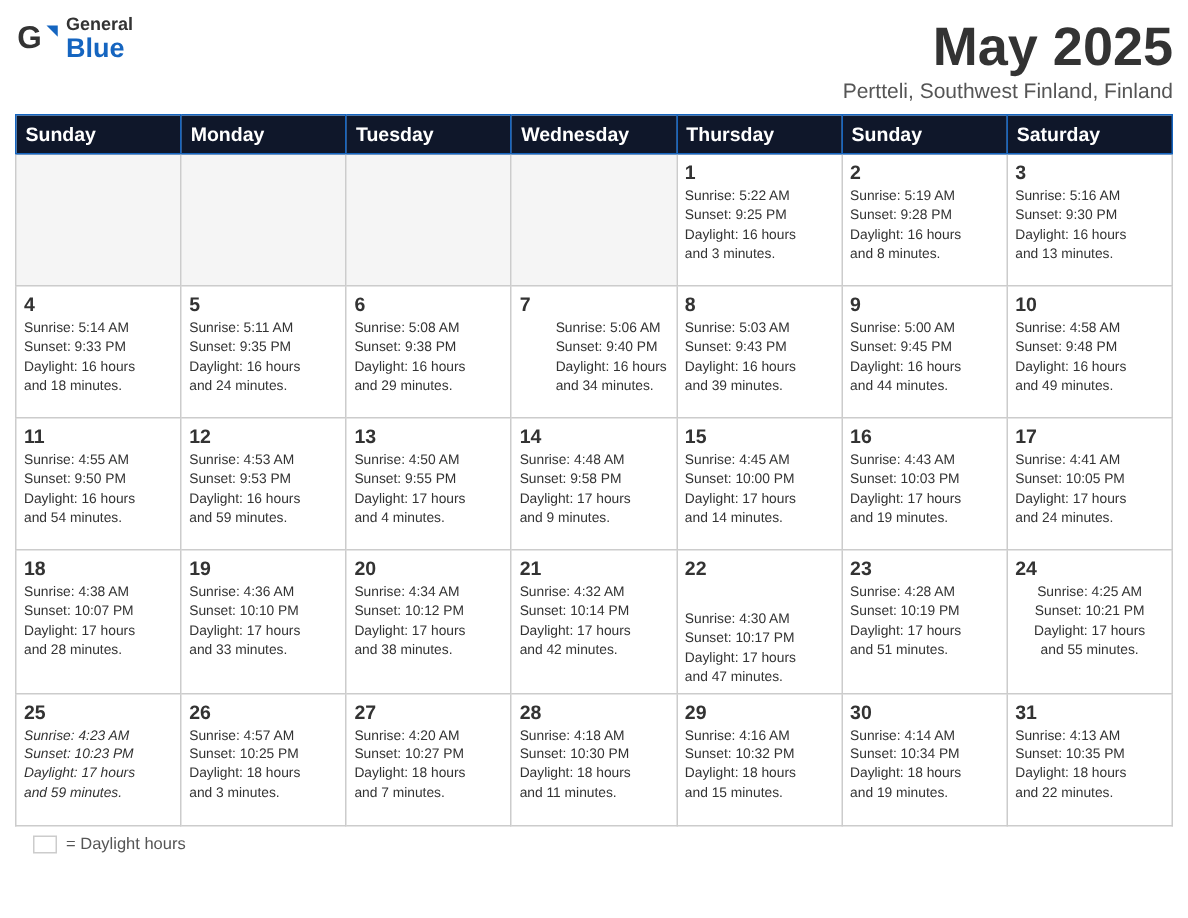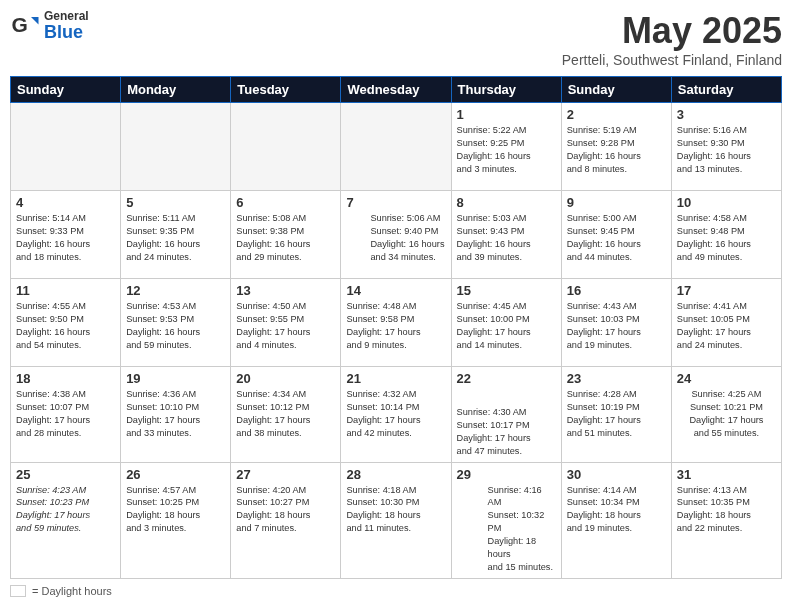--- a/index.html
+++ b/index.html
@@ -90,20 +90,21 @@
       font-size: 9.2px;
       line-height: 1.4;
     }
     .legend {
       display: flex;
       align-items: flex-end;
       gap: 6px;
       margin-top: 6px;
       font-size: 11px;
       color: #555;
+      margin-left: 12px;
     }
     .legend-box {
       width: 16px;
       height: 12px;
       background: #fff;
       border: 1px solid #ccc;
     }
   </style>
 </head>
 <body>
@@ -342,21 +343,21 @@
         </td>
         <td>
           <div class="day-number">28</div>
           <div class="day-info" style="white-space: pre-line;">Sunrise: 4:18 AM
 Sunset: 10:30 PM
 Daylight: 18 hours
 and 11 minutes.</div>
         </td>
         <td>
           <div class="day-number">29</div>
-          <div class="day-info" style="white-space: pre-line; margin-left: 31px;">Sunrise: 4:16 AM
+          <div class="day-info" style="white-space: pre-line;">Sunrise: 4:16 AM
 Sunset: 10:32 PM
 Daylight: 18 hours
 and 15 minutes.</div>
         </td>
         <td>
           <div class="day-number">30</div>
           <div class="day-info" style="white-space: pre-line;">Sunrise: 4:14 AM
 Sunset: 10:34 PM
 Daylight: 18 hours
 and 19 minutes.</div>

